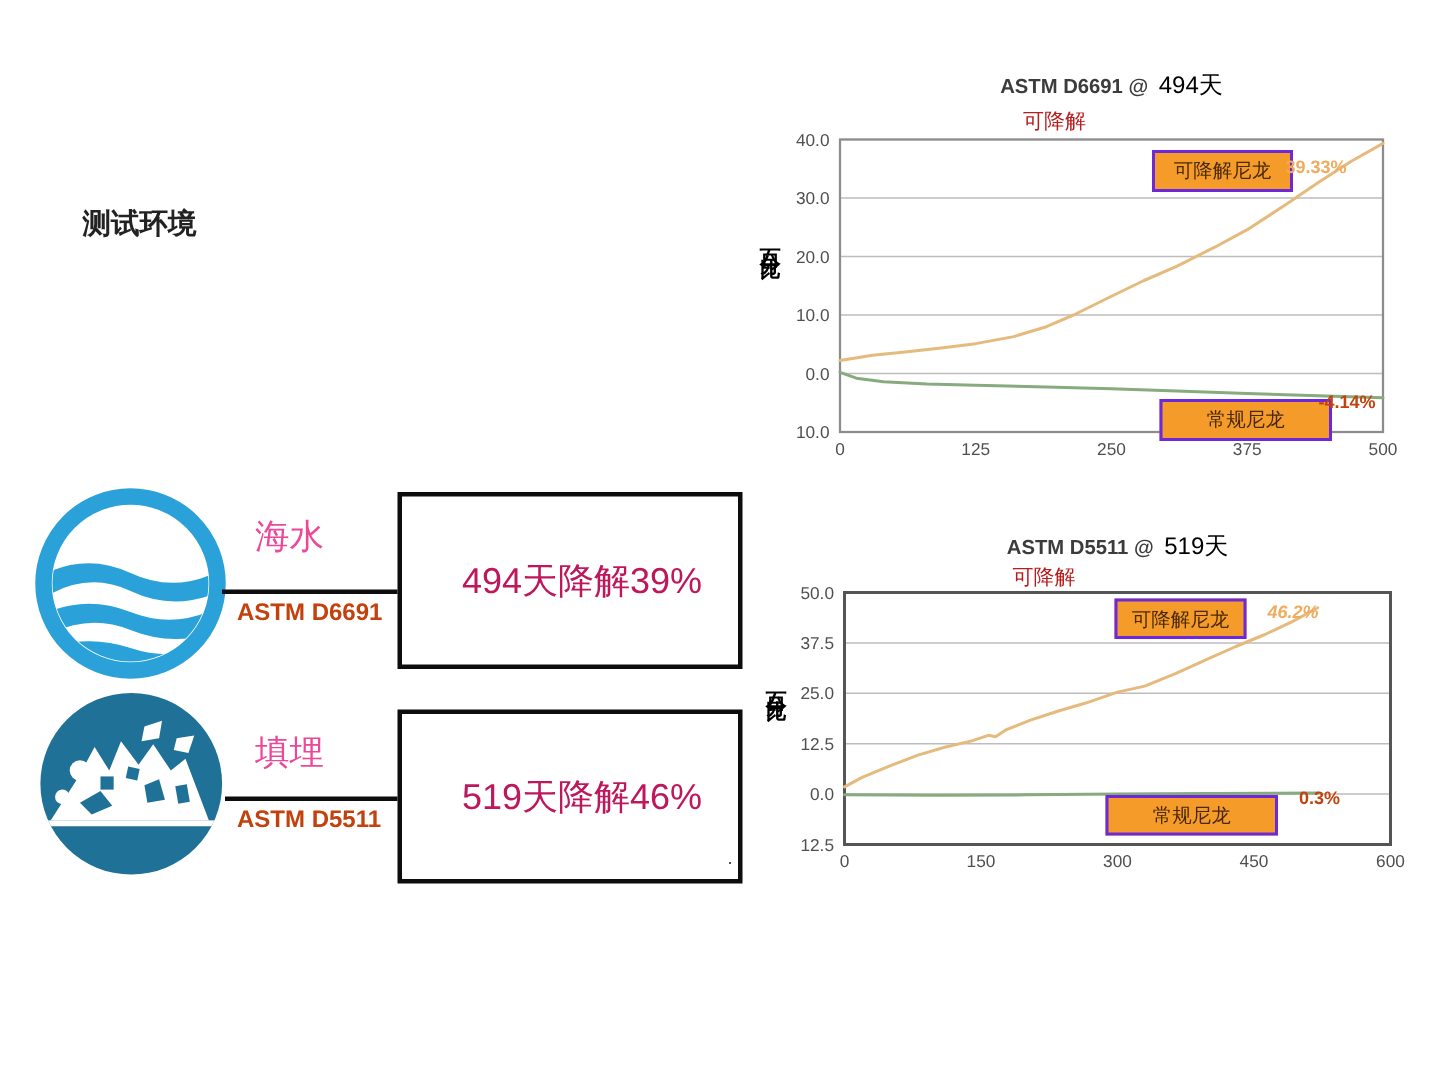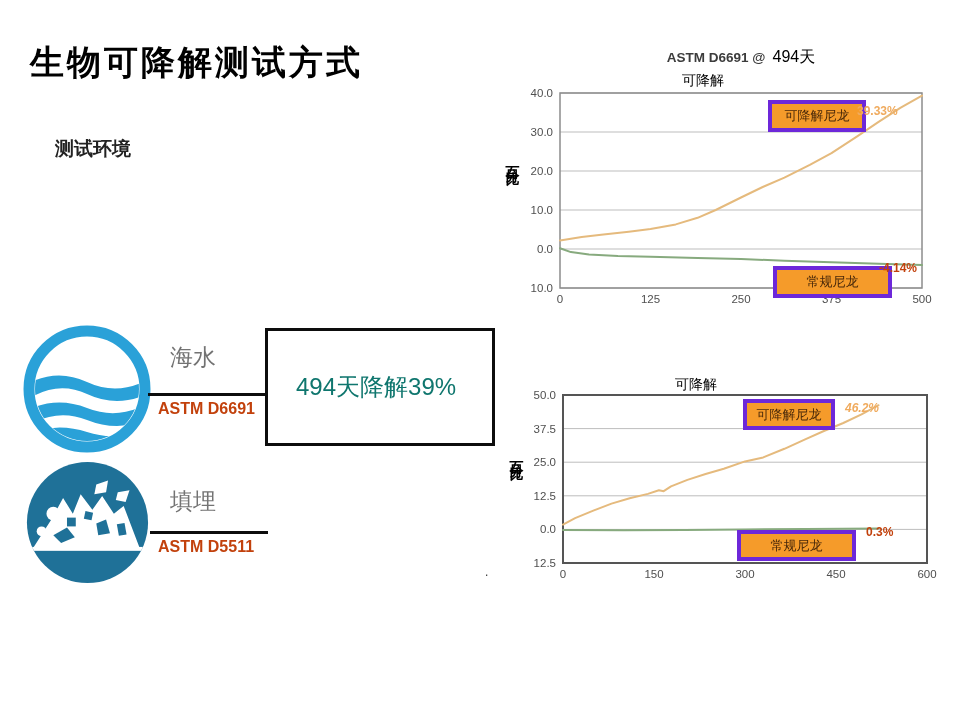--- a/index.html
+++ b/index.html
@@ -7,53 +7,52 @@
          font-family:"Liberation Sans","DejaVu Sans",sans-serif;color:#111;}
   .abs{position:absolute;}
 
   
   .page-title{left:30px;top:40px;font-family:"DejaVu Serif","Liberation Serif",serif;
               font-size:34px;font-weight:bold;letter-spacing:3px;color:#000;}
   .section-title{left:55px;top:136px;font-family:"DejaVu Serif","Liberation Serif",serif;
                  font-size:19px;font-weight:bold;color:#222;}
 
   
-  .env-label{font-family:Liberation Sans, sans-serif;font-size:23px;color:#737373;}
+  .env-label{font-family:Liberation Sans, sans-serif;font-size:23px;color:#ec4899;}
   .std-label{font-size:16px;font-weight:700;color:#c2410c;}
   .connector{height:3px;background:#0d0d0d;}
   .result-box{width:224px;border:3px solid #0d0d0d;background:#fff;display:flex;align-items:center;}
-  .result-text{padding-left:28px;font-size:24px;color:#0f766e;
+  .result-text{padding-left:40px;font-size:24px;color:#be185d;
                font-family:"Liberation Sans","DejaVu Sans",sans-serif;}
   .stray-dot{font-size:12px;color:#333;}
 
   
   .chart{position:absolute;}
   .chart-title{position:absolute;text-align:center;font-size:13.5px;font-weight:700;color:#3c3c3c;white-space:nowrap;}
   .chart-days{font-size:16px;font-weight:400;color:#000;margin-left:7px;
               font-family:"Liberation Sans","DejaVu Sans",sans-serif;}
-  .chart-sub{position:absolute;text-align:center;font-size:14px;color:#000000;
+  .chart-sub{position:absolute;text-align:center;font-size:14px;color:#b91c1c;
              font-family:Liberation Mono, monospace;}
   .ylab{position:absolute;writing-mode:vertical-lr;text-orientation:upright;
         font-weight:bold;font-size:14px;color:#000;letter-spacing:3px;
         font-family:"DejaVu Serif","Liberation Serif",serif;}
   .tick{font-family:"Liberation Sans","DejaVu Sans",sans-serif;font-size:11.5px;fill:#4f4f4f;}
-  .legend-box{position:absolute;background:#f59b2a;border:4px solid #6d28d9;
+  .legend-box{position:absolute;background:#f59b2a;border:2px solid #6d28d9;
               display:flex;align-items:center;justify-content:center;
               font-family:"DejaVu Serif","Liberation Serif",serif;
               font-size:13px;color:#49290a;}
   .end-val{position:absolute;font-size:12px;font-weight:700;white-space:nowrap;}
   .val-orange{color:#f0ab5e;text-align:center;}
   .val-green{color:#c2410c;}
 </style>
 </head>
 <body>
 
 <div class="slide">
 
-  <div class="abs page-title">生物可降解测试方式</div>
   <div class="abs section-title">测试环境</div>
 
   <div class="abs" style="left:22px;top:324px;width:130px;height:130px;">
     <svg width="130" height="130" viewBox="0 0 130 130">
       <circle cx="65" cy="65" r="58" fill="#ffffff" stroke="#2aa1d8" stroke-width="11"></circle>
       <clipPath id="seaClip">
           <circle cx="65" cy="65" r="52"></circle>
         </clipPath>
       <g clip-path="url(#seaClip)" fill="#2aa1d8">
         <path d="M5,60 Q35,44 65,58 T125,56 L125,70 Q95,84 65,70 T5,76 Z"></path>
@@ -90,20 +89,23 @@
           <path d="M96,34 L108,32 L104,44 L94,42 Z"></path>
           <circle cx="18" cy="74" r="5"></circle>
         </g>
         <rect x="2" y="90" width="126" height="4" fill="#ffffff"></rect>
       </g>
     </svg>
   </div>
   <div class="abs env-label" style="left:170px;top:486px;">填埋</div>
   <div class="abs connector" style="left:150px;top:531px;width:118px;"></div>
   <div class="abs std-label" style="left:158px;top:538px;">ASTM D5511</div>
+  <div class="abs result-box" style="left:265px;top:473px;height:110px;">
+    <span class="result-text">519天降解46%</span>
+  </div>
   <div class="abs stray-dot" style="left:485px;top:565px;">.</div>
 
   <div class="chart" style="left:500px;top:45px;width:440px;height:265px;">
     <div class="chart-title" style="left:60px;top:2px;width:362px;">
       <span>ASTM D6691 @</span><span class="chart-days">494天</span>
     </div>
     <div class="chart-sub" style="left:60px;top:27px;width:362px;padding-right:76px;box-sizing:border-box;">可降解</div>
     <div class="ylab" style="left:4px;top:110px;">百分比</div>
     <svg width="440" height="265">
         <line x1="60" x2="422" y1="48" y2="48" stroke="#bdbdbd" stroke-width="1"></line>
@@ -127,20 +129,23 @@
         <polyline points="60.0,195.4 81.7,191.9 103.4,189.6 128.8,186.8 150.5,184.1 175.8,179.4 197.6,172.8 215.7,165.0 241.0,152.5 262.7,142.0 284.4,132.6 309.8,119.8 331.5,108.1 356.8,91.7 378.6,76.9 400.3,62.8 422.0,50.6" fill="none" stroke="#e5ba7d" stroke-width="2" stroke-linejoin="round" stroke-linecap="round"></polyline>
         <polyline points="60.0,203.2 70.9,207.1 89.0,209.5 117.9,211.0 150.5,211.8 197.6,213.0 241.0,214.1 284.4,215.7 331.5,217.3 378.6,218.8 422.0,220.1" fill="none" stroke="#87aa7e" stroke-width="2" stroke-linejoin="round" stroke-linecap="round"></polyline>
       </svg>
     <div class="legend-box" style="left:268px;top:55px;width:90px;height:24px;">可降解尼龙</div>
     <div class="end-val val-orange" style="left:357px;top:59px;">39.33%</div>
     <div class="legend-box" style="left:273px;top:221px;width:111px;height:24px;">常规尼龙</div>
     <div class="end-val val-green" style="left:379px;top:216px;">-4.14%</div>
   </div>
 
   <div class="chart" style="left:500px;top:352px;width:440px;height:232px;">
+    <div class="chart-title" style="left:63px;top:2px;width:364px;">
+      <span>ASTM D5511 @</span><span class="chart-days">519天</span>
+    </div>
     <div class="chart-sub" style="left:63px;top:24px;width:364px;padding-right:98px;box-sizing:border-box;">可降解</div>
     <div class="ylab" style="left:8px;top:98px;">百分比</div>
     <svg width="440" height="232">
         <line x1="63" x2="427" y1="43" y2="43" stroke="#bdbdbd" stroke-width="1"></line>
         <text x="56" y="47" text-anchor="end" class="tick">50.0</text>
         <line x1="63" x2="427" y1="76.6" y2="76.6" stroke="#bdbdbd" stroke-width="1"></line>
         <text x="56" y="80.6" text-anchor="end" class="tick">37.5</text>
         <line x1="63" x2="427" y1="110.2" y2="110.2" stroke="#bdbdbd" stroke-width="1"></line>
         <text x="56" y="114.2" text-anchor="end" class="tick">25.0</text>
         <line x1="63" x2="427" y1="143.8" y2="143.8" stroke="#bdbdbd" stroke-width="1"></line>

